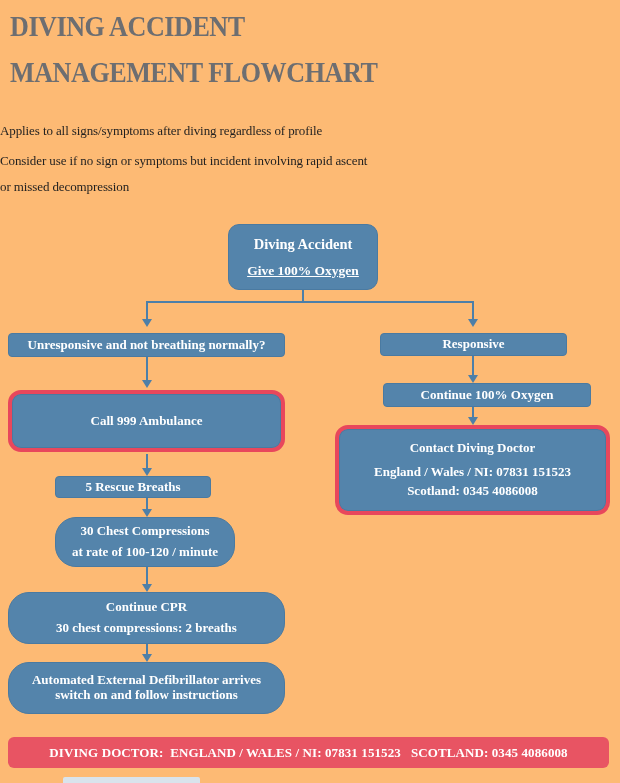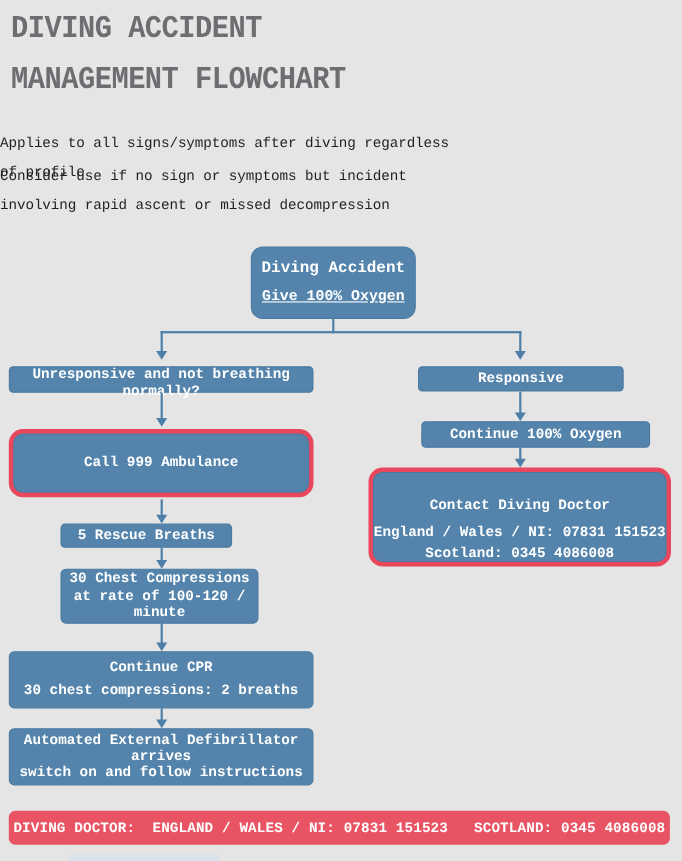--- a/index.html
+++ b/index.html
@@ -7,40 +7,40 @@
     --box-border:#4a7aa1;
     --connector:#4d7fa8;
     --alert-red:#e8475c;
     --banner-red:#e85463;
     --title-gray:#6d6e71;
     --body-text:#1f1f1f;
   }
   *{margin:0;padding:0;box-sizing:border-box;}
   html,body{background:#fff;}
   .page{
-    position:relative;width:620px;height:783px;background:#e5e5e5;overflow:hidden;
-    font-family:Liberation Mono, monospace;
+    position:relative;width:620px;height:783px;background:#fdba74;overflow:hidden;
+    font-family:Liberation Serif, serif;
   }
   .doc-title{
     position:absolute;left:10px;color:var(--title-gray);
     font-size:29px;font-weight:700;letter-spacing:-.5px;
     transform:scaleX(.9);transform-origin:0 0;white-space:nowrap;
   }
   .intro{
     position:absolute;left:0;color:var(--body-text);
     font-size:13px;line-height:26px;letter-spacing:-.1px;
   }
   .node{
     position:absolute;background:var(--box-blue);border:1px solid var(--box-border);
     color:#fff;font-weight:700;display:flex;flex-direction:column;
     align-items:center;justify-content:space-evenly;text-align:center;
     font-size:13px;line-height:1.15;
   }
   .r3{border-radius:4px;}
-  .r8{border-radius:5px;}
+  .r8{border-radius:21px;}
   .root-node{
     left:228px;top:224px;width:150px;height:66px;border-radius:11px;
     font-size:14.5px;
   }
   .root-node .sub{text-decoration:underline;font-size:13.5px;}
   .alert{
     border:4px solid var(--alert-red);border-radius:13px;
     box-shadow:inset 0 0 0 1px var(--box-border);
     justify-content:center;
   }
@@ -127,21 +127,21 @@
   </div>
 
   <div class="varrow" style="left:472px;top:356px;height:20px"></div>
 
   <div class="node r3" style="left:383px;top:383px;width:208px;height:24px">
     <div>Continue 100% Oxygen</div>
   </div>
 
   <div class="varrow" style="left:472px;top:407px;height:11px"></div>
 
-  <div class="node alert" style="left:335px;top:425px;width:275px;height:90px;justify-content:flex-end">
+  <div class="node alert" style="left:335px;top:425px;width:275px;height:90px;justify-content:center">
     <div style="margin-bottom:9px">Contact Diving Doctor</div>
     <div style="margin-bottom:4px">England / Wales / NI: 07831 151523</div>
     <div>Scotland: 0345 4086008</div>
   </div>
 
   <div class="banner">DIVING DOCTOR:  ENGLAND / WALES / NI: 07831 151523   SCOTLAND: 0345 4086008</div>
 
   <div class="cutoff-strip"></div>
 
 </div>

